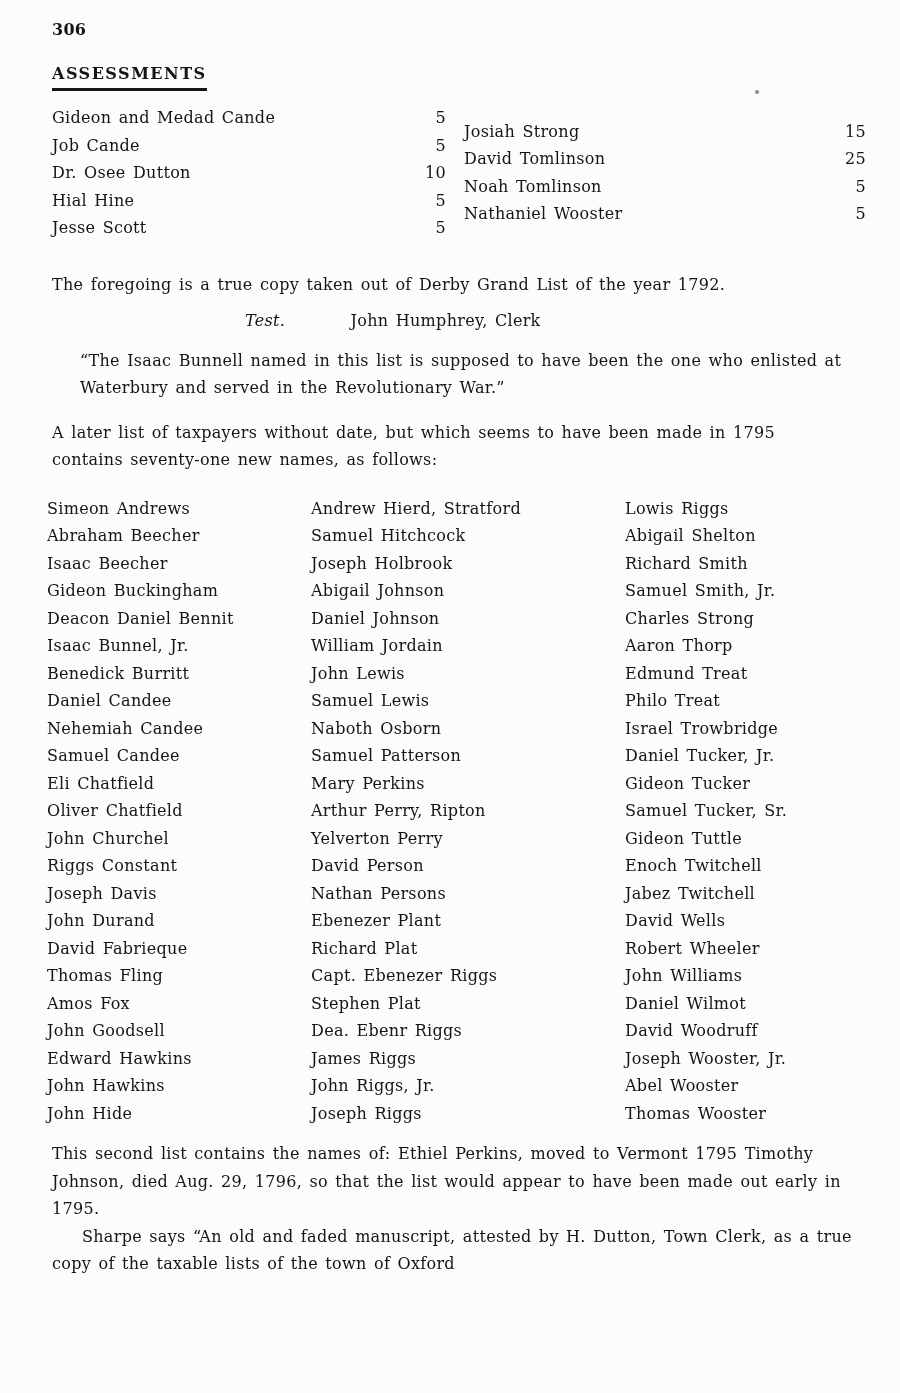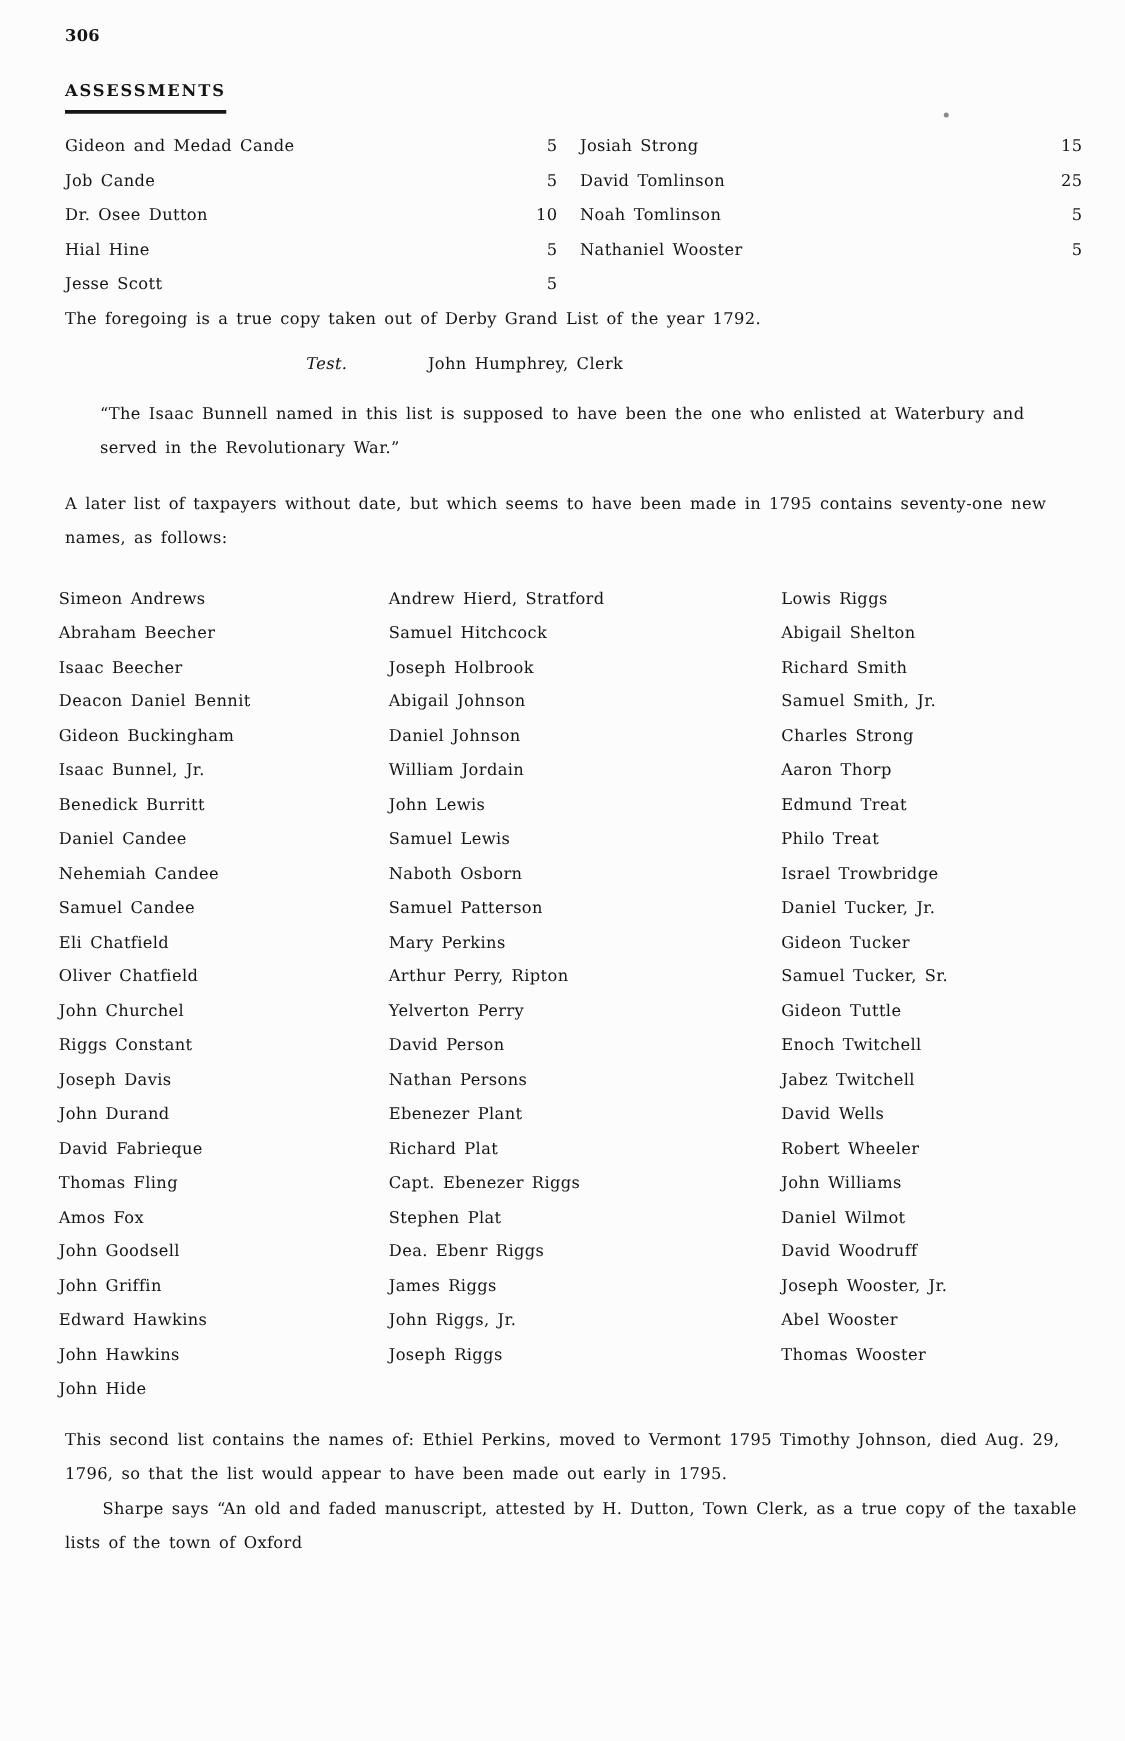--- a/index.html
+++ b/index.html
@@ -4,21 +4,21 @@
 <style>
   html, body { margin: 0; padding: 0; background: #e9e9e9; }
   .page {
     position: relative;
     width: 900px;
     height: 1393px;
     margin: 0 auto;
     background: #fcfcfc;
     color: #141414;
     font-family: "DejaVu Serif", "Liberation Serif", serif;
-    font-size: 13px;
+    font-size: 16px;
     line-height: 27.5px;
     letter-spacing: 0.3px;
     word-spacing: 2px;
     box-sizing: border-box;
     padding: 16px 34px 0 52px;
     overflow: hidden;
   }
   .page-number {
     font-weight: bold;
     margin-bottom: 16px;
@@ -26,21 +26,22 @@
   .section-heading {
     display: inline-block;
     font-weight: bold;
     letter-spacing: 1.5px;
     border-bottom: 3px solid #161616;
     padding-bottom: 1px;
     margin-bottom: 13px;
   }
   .assess-table {
     display: flex;
-    margin-bottom: 0;
+    margin-bottom: 29px;
+    align-items: center;
   }
   .assess-col { box-sizing: border-box; }
   .assess-col.left  { width: 396px; }
   .assess-col.right { width: 404px; margin-left: 18px; }
   .assess-row { display: flex; justify-content: space-between; }
   .a-name { white-space: nowrap; }
   .a-val  { text-align: right; }
   p { margin: 0; }
   .para-foregoing { margin-bottom: 9px; }
   .test-line { margin-bottom: 12px; }
@@ -136,38 +137,37 @@
 
   <p class="quote-para">“The Isaac Bunnell named in this list is supposed to have been the one who enlisted at Waterbury and served in the Revolutionary War.”</p>
 
   <p class="later-para">A later list of taxpayers without date, but which seems to have been made in 1795 contains seventy-one new names, as follows:</p>
 
   <div class="name-columns">
     <div class="name-col c1">
         <div class="name-line">Simeon Andrews</div>
         <div class="name-line">Abraham Beecher</div>
         <div class="name-line">Isaac Beecher</div>
+        <div class="name-line">Gideon Buckingham</div>
         <div class="name-line">Deacon Daniel Bennit</div>
-        <div class="name-line">Gideon Buckingham</div>
         <div class="name-line">Isaac Bunnel, Jr.</div>
         <div class="name-line">Benedick Burritt</div>
         <div class="name-line">Daniel Candee</div>
         <div class="name-line">Nehemiah Candee</div>
         <div class="name-line">Samuel Candee</div>
         <div class="name-line">Eli Chatfield</div>
         <div class="name-line">Oliver Chatfield</div>
         <div class="name-line">John Churchel</div>
         <div class="name-line">Riggs Constant</div>
         <div class="name-line">Joseph Davis</div>
         <div class="name-line">John Durand</div>
         <div class="name-line">David Fabrieque</div>
         <div class="name-line">Thomas Fling</div>
         <div class="name-line">Amos Fox</div>
         <div class="name-line">John Goodsell</div>
-        <div class="name-line">John Griffin</div>
         <div class="name-line">Edward Hawkins</div>
         <div class="name-line">John Hawkins</div>
         <div class="name-line">John Hide</div>
       </div>
     <div class="name-col c2">
         <div class="name-line">Andrew Hierd, Stratford</div>
         <div class="name-line">Samuel Hitchcock</div>
         <div class="name-line">Joseph Holbrook</div>
         <div class="name-line">Abigail Johnson</div>
         <div class="name-line">Daniel Johnson</div>

